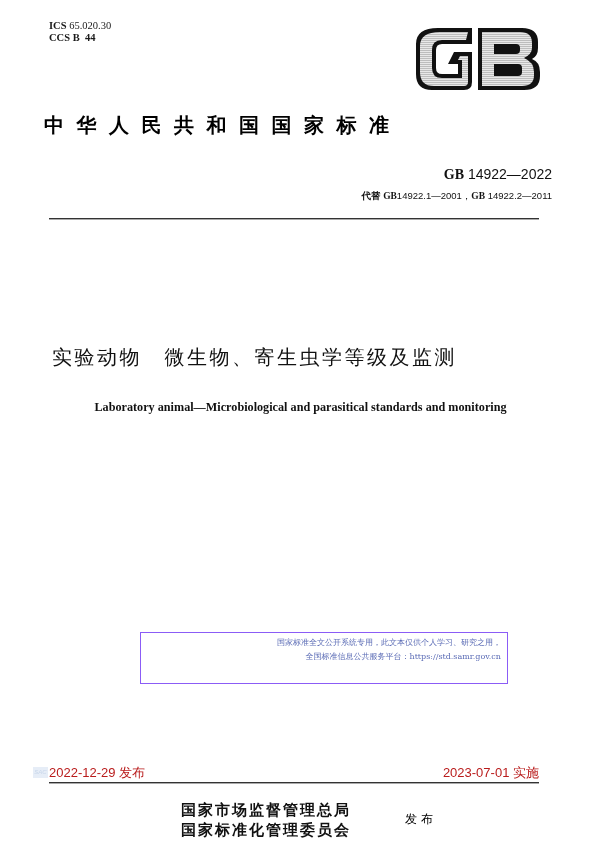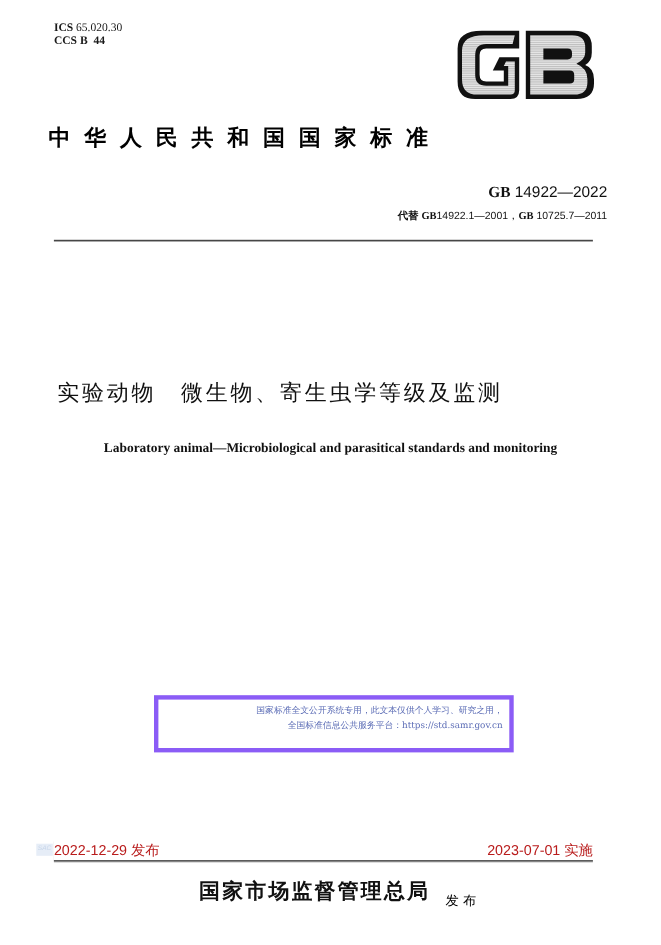--- a/index.html
+++ b/index.html
@@ -9,30 +9,30 @@
   .codes b { font-weight:bold; }
   .logo { left:414px; top:26px; width:128px; width:128px; height:66px; }
   .nat-title { left:44px; top:112px; width:520px; font-family:"DejaVu Serif", serif; font-weight:bold; font-size:20px; letter-spacing:12.5px; white-space:nowrap; color:#000; }
   .std-no { right:49px; top:166px; font-family:"Liberation Sans", sans-serif; font-size:14px; color:#111; text-align:right; }
   .std-no .gb { font-family:"Liberation Serif", serif; font-weight:bold; }
   .replace { right:49px; top:190px; font-family:"Liberation Sans", sans-serif; font-size:9.5px; color:#111; text-align:right; white-space:nowrap; }
   .replace .gb { font-family:"Liberation Serif", serif; font-weight:bold; }
   .rule-top { left:49px; top:218px; width:490px; height:0; border-top:1.5px solid #333; box-shadow:0 1px 0 #aaa; }
   .cn-title { left:52px; top:344px; width:520px; font-family:"DejaVu Sans", sans-serif; font-size:20px; letter-spacing:2.5px; white-space:nowrap; color:#111; }
   .en-title { left:0; width:601px; top:400px; text-align:center; font-family:"Liberation Serif", serif; font-weight:bold; font-size:12.2px; color:#111; }
-  .notice { left:140px; top:632px; width:327px; height:52px; border:4px solid #8b5cf6; box-sizing:border-box; font-family:"DejaVu Serif", serif; font-size:8px; color:#5a6bb5; line-height:14px;padding-left:22px; }
+  .notice { left:140px; top:632px; width:368px; height:52px; border:1px solid #8b5cf6; box-sizing:border-box; font-family:"DejaVu Serif", serif; font-size:8px; color:#5a6bb5; line-height:14px;padding-left:22px; }
   .notice div { white-space:nowrap; }
   .n1 { text-align:right; padding-right:6px; margin-top:3px; }
   .n2 { margin-left:-7px; letter-spacing:0.1px; }
   .n3 { text-align:right; padding-right:6px; }
   .dates-row { left:49px; top:764px; width:490px; height:18px; border-bottom:1.5px solid #333; box-shadow:0 1px 0 #aaa; font-family:Liberation Sans, sans-serif; font-size:13px; color:#b91c1c; }
   .date-left { position:absolute; left:0; top:0; }
   .date-right { position:absolute; right:0; top:0; }
   .sac-mark { left:33px; top:767px; width:15px; height:11px; background:#e6edf7; color:#c8d6ea; font-size:6px; line-height:11px; text-align:center; font-style:italic; font-family:"Liberation Sans", sans-serif; }
-  .issuers { left:181px; top:800px; font-family:"DejaVu Serif", serif; font-weight:bold; font-size:19px; line-height:20px; letter-spacing:2px; color:#111; }
+  .issuers { left:181px; top:800px; font-family:"DejaVu Serif", serif; font-weight:bold; font-size:15px; line-height:20px; letter-spacing:2px; color:#111; }
   .issue-verb { left:405px; top:811px; font-family:"DejaVu Serif", serif; font-size:12px; letter-spacing:4px; color:#000000; }
 </style>
 </head>
 <body>
 
 <div class="abs codes">
   <div><b>ICS</b> <span>65.020.30</span></div>
   <div><b>CCS</b> <span style="font-family:'Liberation Serif',serif;font-weight:bold;white-space:pre;">B  44</span></div>
 </div>
 
@@ -59,21 +59,21 @@
 <div class="abs nat-title">中华人民共和国国家标准</div>
 
 <div class="abs std-no">
   <span class="gb">GB</span>
   <span>14922—2022</span>
 </div>
 
 <div class="abs replace">
   <span style="font-weight:bold;">代替</span>
   <span class="gb">GB</span><span>14922.1—2001，</span><span class="gb">GB</span>
-  <span>10725.7—2011</span>
+  <span>14922.2—2011</span>
 </div>
 
 <div class="abs rule-top"></div>
 
 <div class="abs cn-title">实验动物　微生物、寄生虫学等级及监测</div>
 <div class="abs en-title">Laboratory animal—Microbiological and parasitical standards and monitoring</div>
 
 <div class="abs notice">
   <div class="n1">国家标准全文公开系统专用，此文本仅供个人学习、研究之用，</div>
   <div class="n3">全国标准信息公共服务平台：https://std.samr.gov.cn</div>
@@ -81,14 +81,15 @@
 
 <div class="abs sac-mark">SAC</div>
 
 <div class="abs dates-row">
   <span class="date-left">2022-12-29 发布</span>
   <span class="date-right">2023-07-01 实施</span>
 </div>
 
 <div class="abs issuers">
   <div>国家市场监督管理总局</div>
+  <div>国家标准化管理委员会</div>
 </div>
 <div class="abs issue-verb">发布</div>
 
 </body></html>

